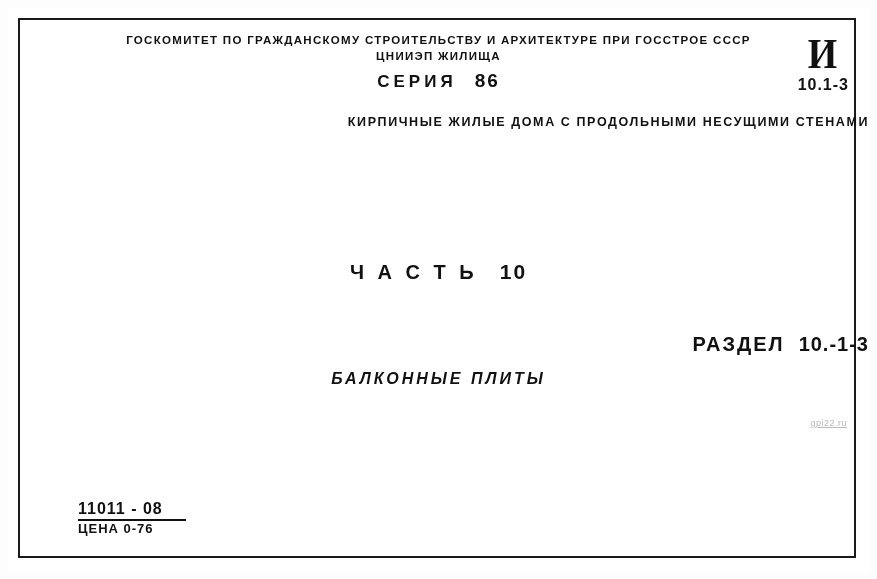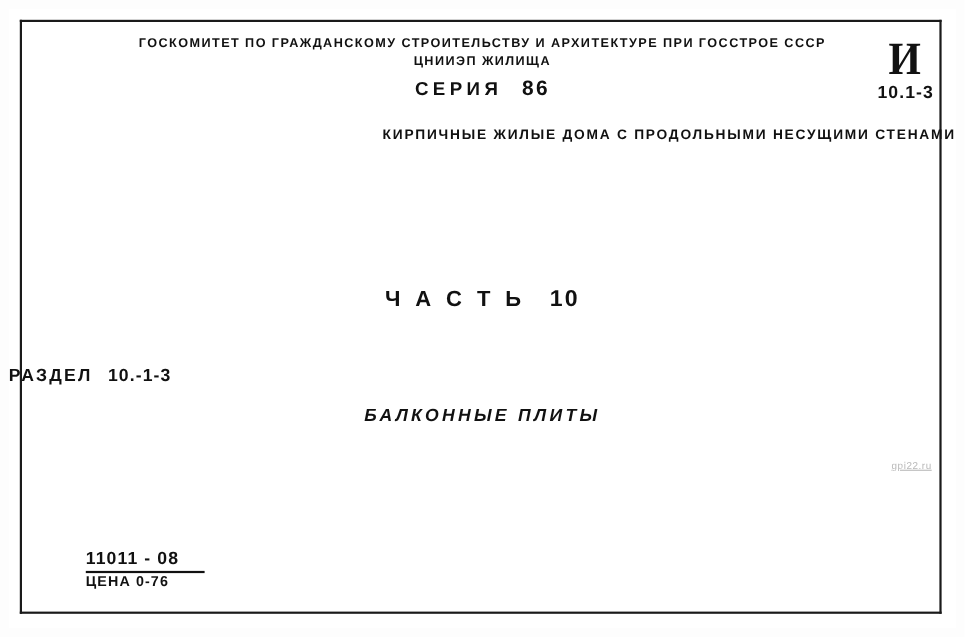--- a/index.html
+++ b/index.html
@@ -111,22 +111,22 @@
   }
   .products {
     left: 0; top: 286px; width: 861px;
     text-align: center;
     font-size: 18px;
     font-weight: 700;
     letter-spacing: 3px;
   }
   .section {
     left: 0; top: 325px; width: 861px;
-    text-align: left;
-    font-size: 16px;
+    text-align: right;
+    font-size: 20px;
     font-weight: 700;
     letter-spacing: 2px;
   }
   .section .snum {
     margin-left: 14px;
     letter-spacing: 1px;
   }
   .topic {
     left: 0; top: 362px; width: 861px;
     text-align: center;

